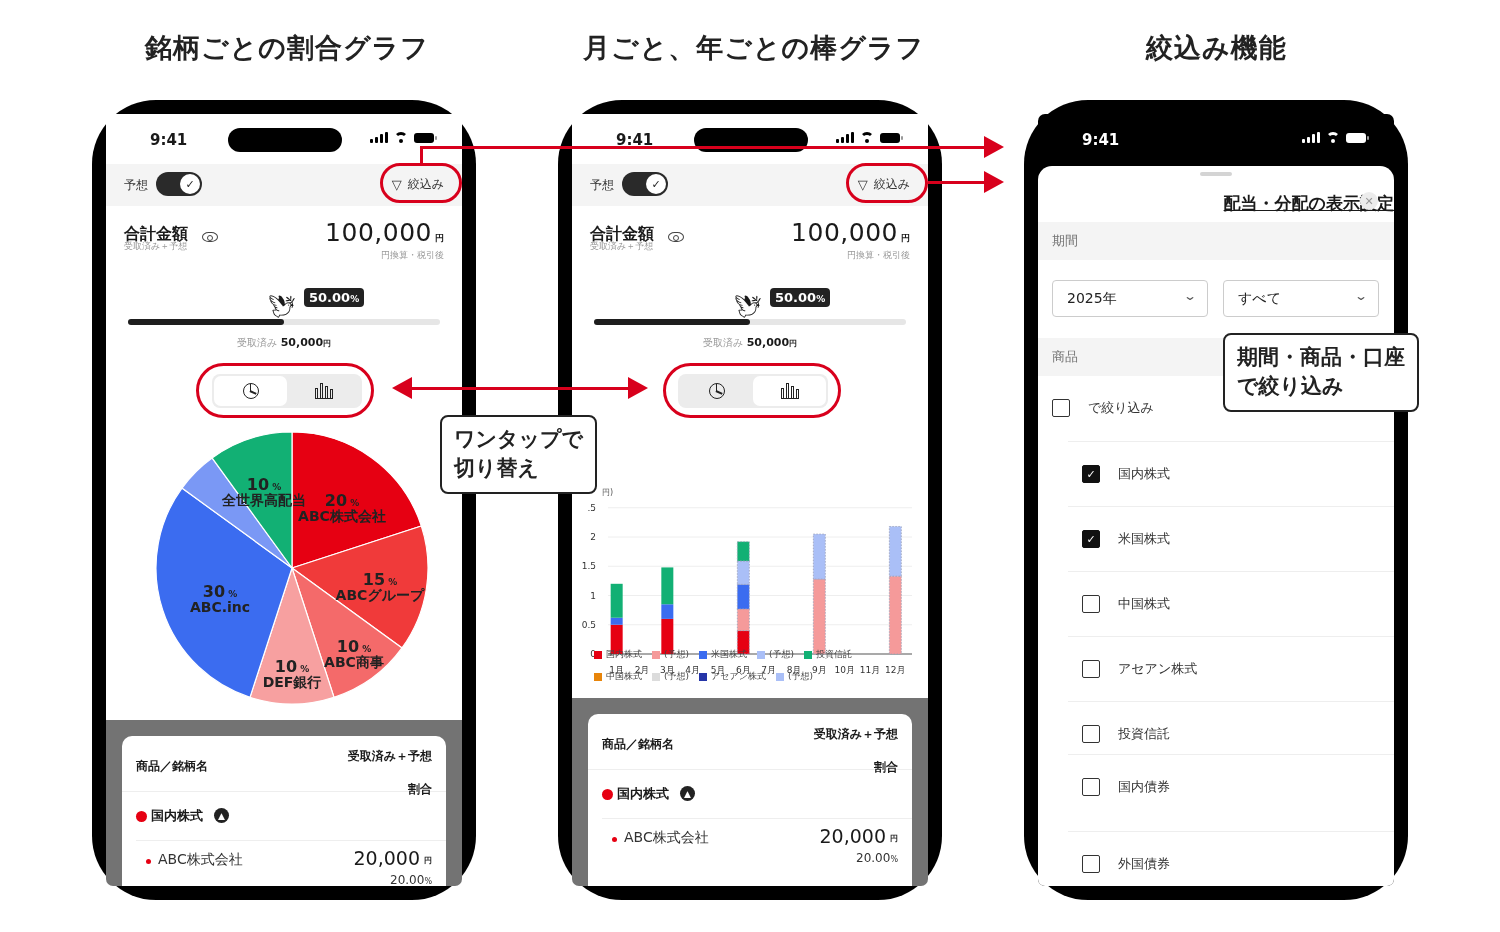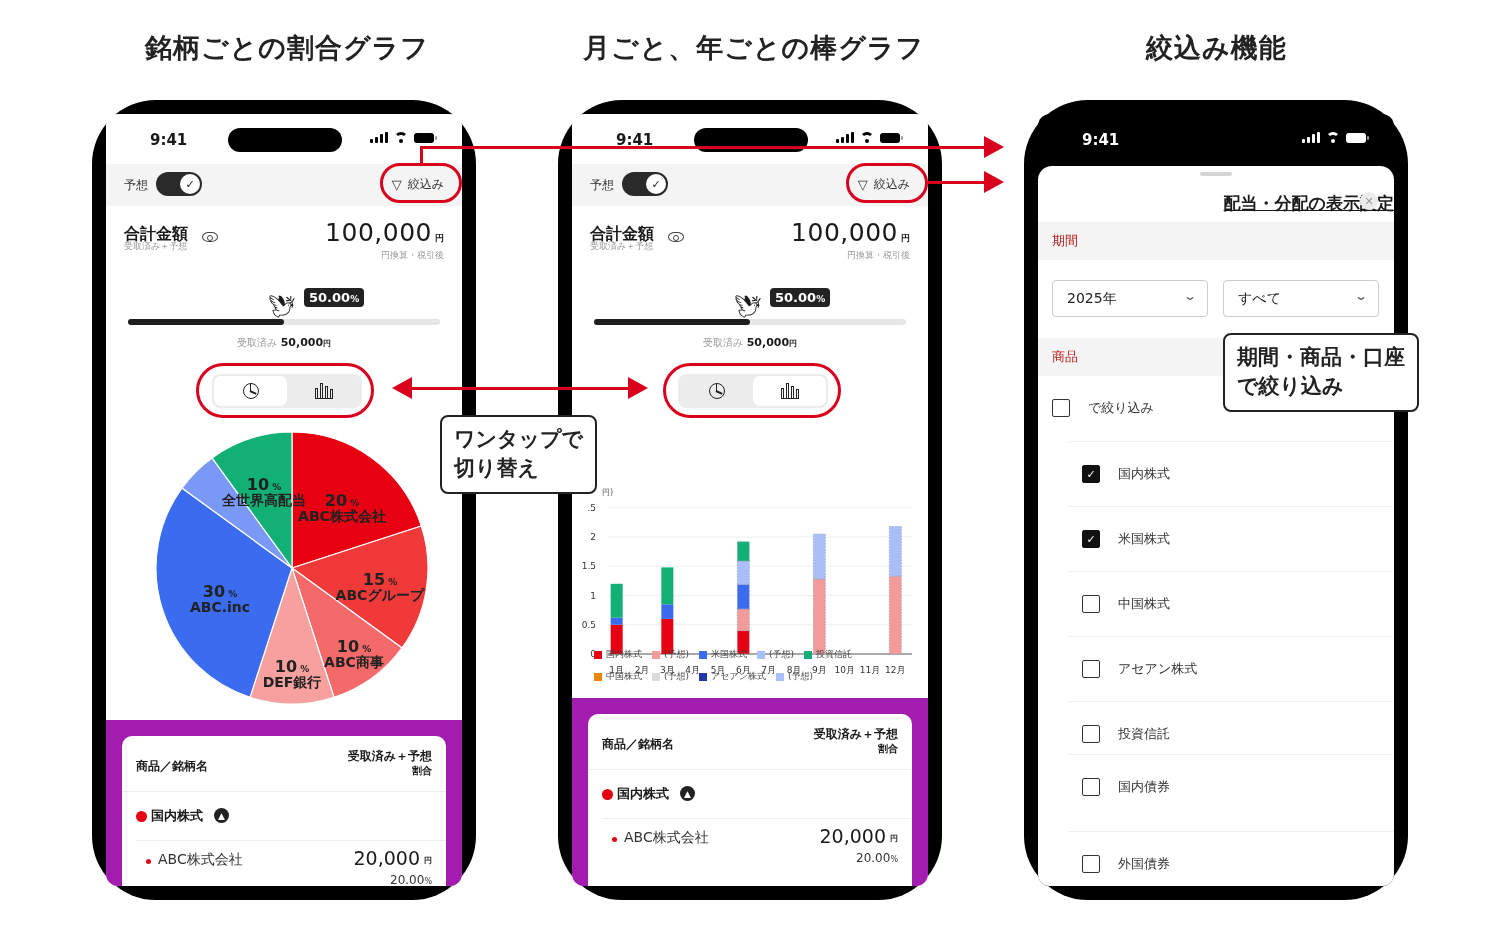--- a/index.html
+++ b/index.html
@@ -2,21 +2,21 @@
 <html><head>
 <meta charset="utf-8">
 <style>
   * { box-sizing: border-box; margin: 0; padding: 0; }
   html, body { width: 1500px; height: 932px; background: #ffffff; overflow: hidden; }
   body { position: relative; font-family: "DejaVu Sans", "Liberation Sans", sans-serif; color: #1a1a1a; }
 
   .section-title { position: absolute; top: 30px; font-size: 27px; font-weight: bold; color: #222; letter-spacing: 1px; white-space: nowrap; }
 
   .phone { position: absolute; top: 100px; width: 384px; height: 800px; background: #000; border-radius: 64px; }
-  .screen { position: absolute; left: 14px; top: 14px; right: 14px; bottom: 14px; background: #fff; border-radius: 12px; overflow: hidden; padding-left: 32px; }
+  .screen { position: absolute; left: 14px; top: 14px; right: 14px; bottom: 14px; background: #fff; border-radius: 7px; overflow: hidden; padding-left: 32px; }
   .phone.dark .screen { background: #000; }
 
   .status-bar { position: absolute; left: 0; right: 0; top: 0; height: 50px; }
   .status-time { position: absolute; left: 44px; top: 17px; font-size: 15px; font-weight: bold; }
   .phone.dark .status-time { color: #fff; }
   .notch { position: absolute; left: 122px; top: 14px; width: 114px; height: 24px; background: #000; border-radius: 14px; }
   .status-icons { position: absolute; right: 28px; top: 18px; display: flex; gap: 6px; align-items: center; }
   .signal { display: flex; align-items: flex-end; gap: 2px; height: 11px; }
   .signal span { width: 3px; background: #000; border-radius: 1px; }
   .phone.dark .signal span { background: #fff; }
@@ -58,26 +58,26 @@
 
   .seg { position: absolute; top: 260px; width: 150px; height: 34px; background: #ececec; border-radius: 8px; display: flex; padding: 2px; }
   .seg .opt { flex: 1; display: flex; align-items: center; justify-content: center; border-radius: 7px; font-size: 15px; color: #222; }
   .seg .opt.active { background: #fff; }
   .pie-glyph { width: 16px; height: 16px; border: 1.6px solid #222; border-radius: 50%; position: relative; }
   .pie-glyph::before { content: ""; position: absolute; left: 6px; top: 0; width: 1.6px; height: 7px; background: #222; }
   .pie-glyph::after { content: ""; position: absolute; left: 6px; top: 6px; width: 7px; height: 1.6px; background: #222; transform: rotate(25deg); transform-origin: left; }
   .bar-glyph { display: flex; align-items: flex-end; gap: 2px; height: 16px; border-bottom: 1.5px solid #222; }
   .bar-glyph span { width: 3px; border: 1.3px solid #222; border-bottom: none; }
 
-  .list-card { position: absolute; left: 0; right: 0; top: 606px; bottom: 0; background: #a21caf; }
+  .list-card { position: absolute; left: 0; right: 0; top: 606px; bottom: 0; background: #737373; }
   .list-inner { position: absolute; left: 16px; right: 16px; top: 16px; bottom: 0; background: #fff; border-radius: 10px 10px 0 0; }
   .list-head { position: absolute; left: 0; right: 0; top: 0; height: 56px; border-bottom: 1px solid #eee; }
   .lh-left { position: absolute; left: 14px; top: 22px; font-size: 12px; font-weight: bold; }
   .lh-right1 { position: absolute; right: 14px; top: 12px; font-size: 12px; font-weight: bold; }
-  .lh-right2 { position: absolute; right: 14px; top: 28px; font-size: 10px; font-weight: bold; }
+  .lh-right2 { position: absolute; right: 14px; top: 45px; font-size: 12px; font-weight: bold; }
   .group-row { position: absolute; left: 0; right: 0; top: 56px; height: 48px; }
   .red-dot { position: absolute; left: 14px; top: 19px; width: 11px; height: 11px; border-radius: 50%; background: #e60012; }
   .group-name { position: absolute; left: 29px; top: 15px; font-size: 13px; font-weight: bold; }
   .caret-icon { position: absolute; left: 92px; top: 16px; width: 15px; height: 15px; border-radius: 50%; background: #222; color: #fff; font-size: 9px; display: flex; align-items: center; justify-content: center; }
   .stock-row { position: absolute; left: 14px; right: 0; top: 104px; height: 60px; border-top: 1px solid #eee; }
   .small-red-dot { position: absolute; left: 10px; top: 18px; width: 5px; height: 5px; border-radius: 50%; background: #e60012; }
   .stock-name { position: absolute; left: 22px; top: 10px; font-size: 14px; color: #333; }
   .stock-value { position: absolute; right: 26px; top: 6px; font-size: 19px; font-weight: 500; }
   .stock-unit { position: absolute; right: 14px; top: 14px; font-size: 8px; font-weight: bold; }
   .stock-pct { position: absolute; right: 14px; top: 32px; font-size: 12px; color: #333; }
@@ -94,21 +94,21 @@
   .legend { position: absolute; left: 22px; top: 534px; width: 330px; font-size: 9px; color: #444; }
   .legend-row { display: flex; gap: 10px; margin-bottom: 9px; white-space: nowrap; }
   .legend-item { display: flex; align-items: center; gap: 4px; }
   .legend-swatch { width: 8px; height: 8px; }
 
   
   .sheet { position: absolute; left: 0; right: 0; top: 52px; bottom: 0; background: #fff; border-radius: 14px 14px 0 0; }
   .grabber { position: absolute; left: 50%; margin-left: -16px; top: 6px; width: 32px; height: 4px; border-radius: 2px; background: #d4d4d4; }
   .sheet-title { position: absolute; left: 0; right: 0; top: 26px; text-align: right; font-size: 17px; font-weight: bold; text-decoration: underline; }
   .close-btn { position: absolute; right: 16px; top: 26px; width: 18px; height: 18px; border-radius: 50%; background: #ececec; color: #999; font-size: 11px; display: flex; align-items: center; justify-content: center; }
-  .section-head { position: absolute; left: 0; right: 0; height: 38px; background: #f4f4f4; font-size: 13px; color: #b91c1c; padding: 10px 14px; }
+  .section-head { position: absolute; left: 0; right: 0; height: 38px; background: #f4f4f4; font-size: 13px; color: #737373; padding: 10px 14px; }
   .select { position: absolute; top: 114px; width: 156px; height: 37px; border: 1px solid #ccc; border-radius: 4px; font-size: 14px; color: #222; padding: 9px 14px; }
   .select .chev { position: absolute; right: 12px; top: 8px; font-size: 12px; color: #555; transform: scaleX(1.4); }
   .check-row { position: absolute; left: 0; right: 0; height: 65px; }
   .check-row.sub { left: 30px; border-top: 1px solid #eee; }
   .cbox { position: absolute; left: 14px; top: 23px; width: 18px; height: 18px; border: 1.6px solid #333; border-radius: 2px; background: #fff; display: flex; align-items: center; justify-content: center; color: #fff; font-size: 11px; }
   .cbox.checked { background: #111; border-color: #111; }
   .check-label { position: absolute; left: 50px; top: 23px; font-size: 13px; color: #333; }
 
   
   .ring { position: absolute; border: 3px solid #d8001c; border-radius: 30px; }

